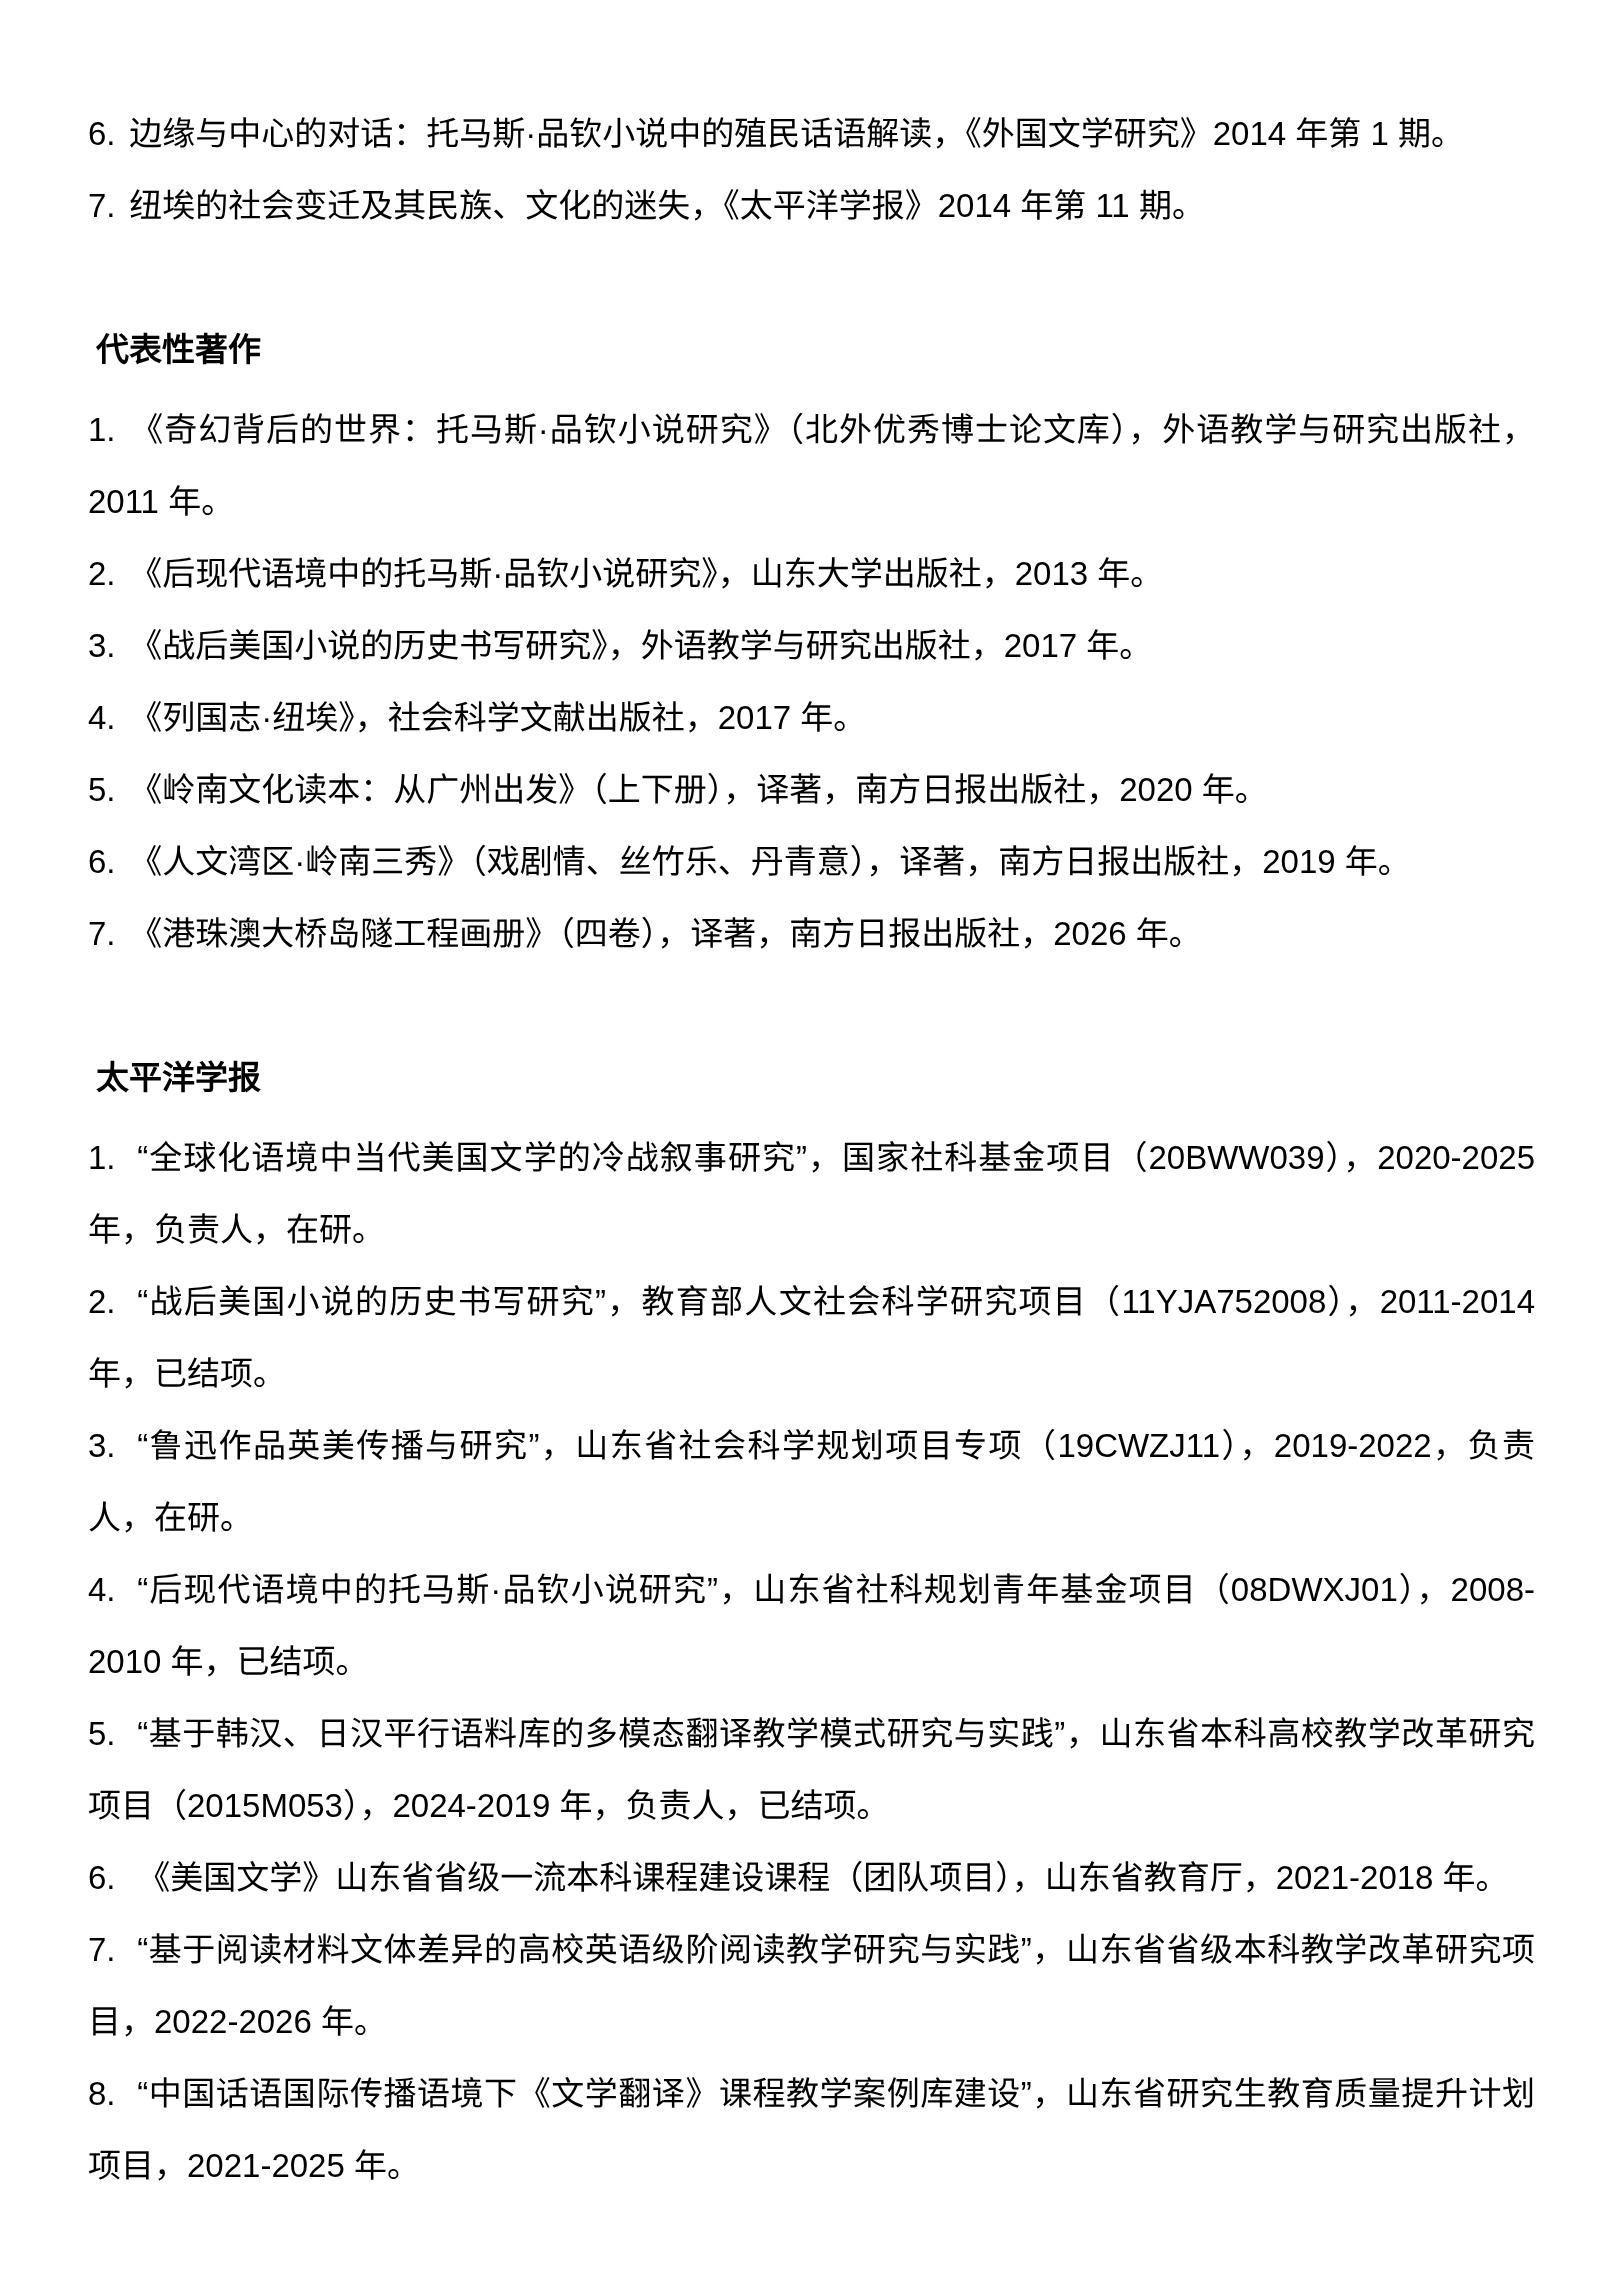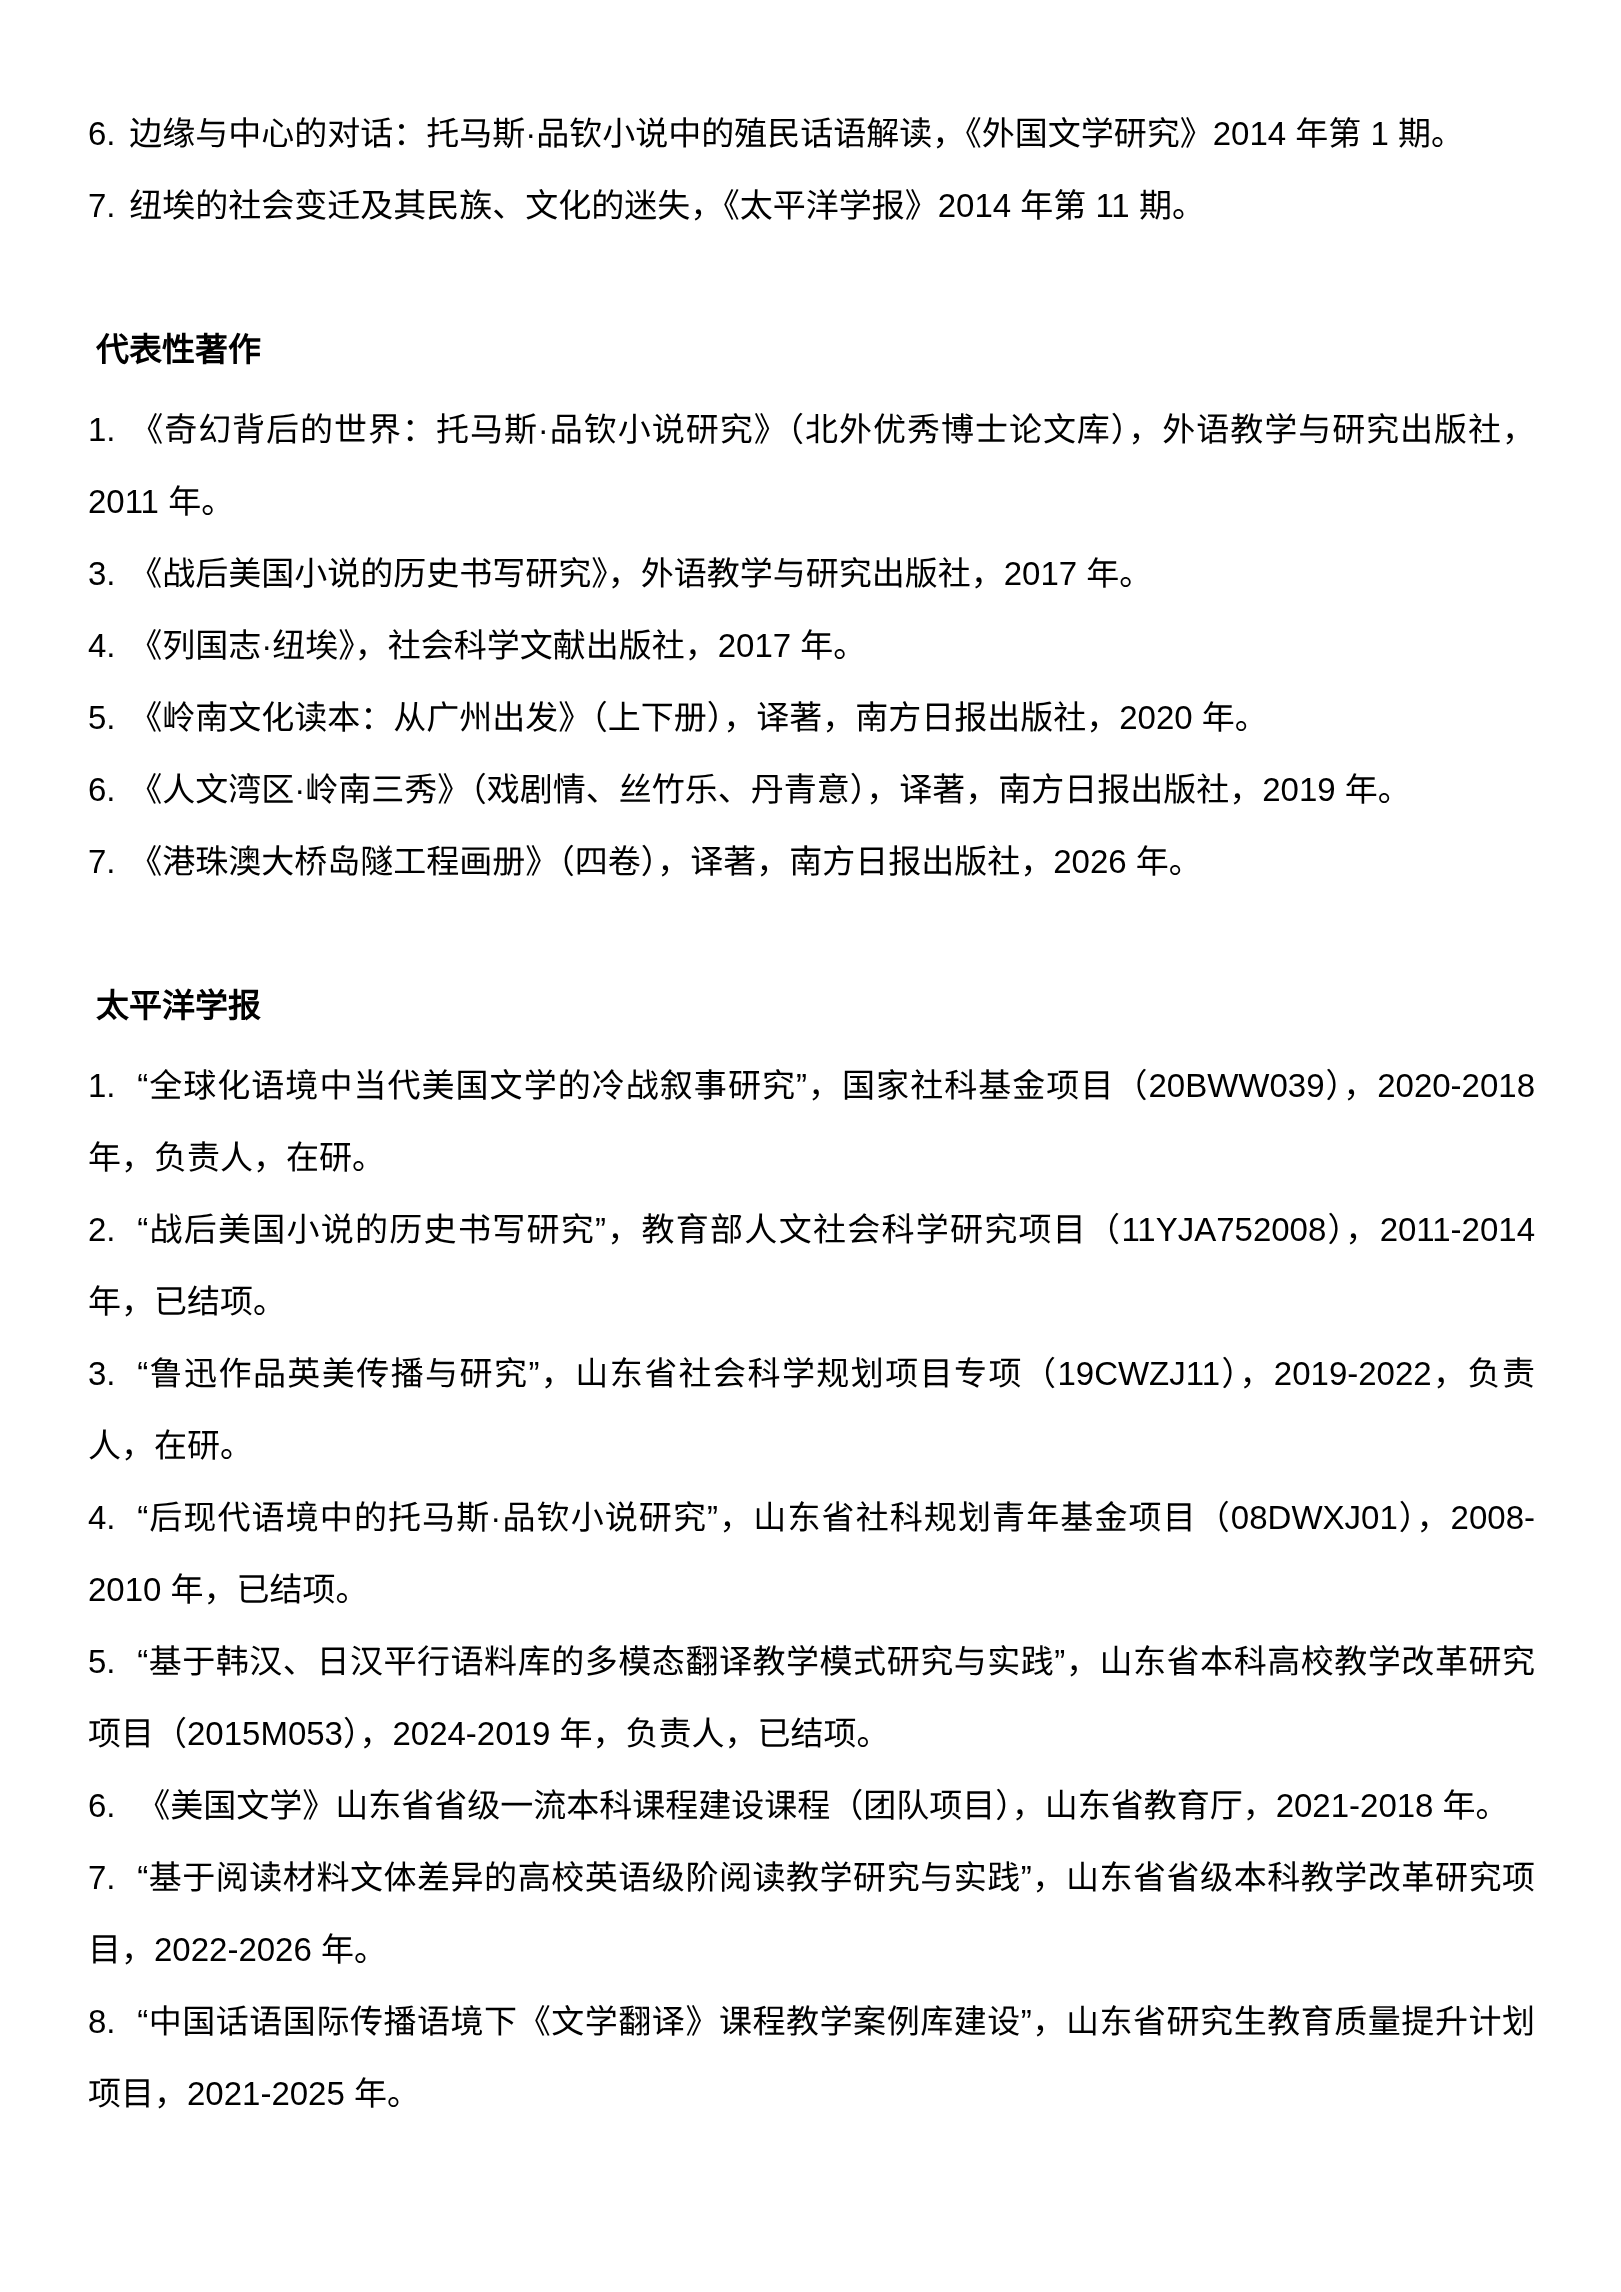--- a/index.html
+++ b/index.html
@@ -42,32 +42,33 @@
 
   <div class="list">
       <p class="item"><span class="num">6.</span><span class="txt">边缘与中心的对话：托马斯·品钦小说中的殖民话语解读，《外国文学研究》2014 年第 1 期。</span></p>
       <p class="item"><span class="num">7.</span><span class="txt">纽埃的社会变迁及其民族、文化的迷失，《太平洋学报》2014 年第 11 期。</span></p>
     </div>
 
   <section class="section sec-books">
     <h2 class="section-heading">代表性著作</h2>
     <div class="list">
         <p class="item"><span class="num">1.</span><span class="txt">《奇幻背后的世界：托马斯·品钦小说研究》（北外优秀博士论文库），外语教学与研究出版社，2011 年。</span></p>
+        <p class="item"><span class="num">2.</span><span class="txt">《后现代语境中的托马斯·品钦小说研究》，山东大学出版社，2013 年。</span></p>
         <p class="item"><span class="num">3.</span><span class="txt">《战后美国小说的历史书写研究》，外语教学与研究出版社，2017 年。</span></p>
         <p class="item"><span class="num">4.</span><span class="txt">《列国志·纽埃》，社会科学文献出版社，2017 年。</span></p>
         <p class="item"><span class="num">5.</span><span class="txt">《岭南文化读本：从广州出发》（上下册），译著，南方日报出版社，2020 年。</span></p>
         <p class="item"><span class="num">6.</span><span class="txt">《人文湾区·岭南三秀》（戏剧情、丝竹乐、丹青意），译著，南方日报出版社，2019 年。</span></p>
         <p class="item"><span class="num">7.</span><span class="txt">《港珠澳大桥岛隧工程画册》（四卷），译著，南方日报出版社，2026 年。</span></p>
       </div>
   </section>
 
   <section class="section sec-projects">
     <h2 class="section-heading">太平洋学报</h2>
     <div class="list">
-        <p class="item"><span class="num">1.</span><span class="txt">“全球化语境中当代美国文学的冷战叙事研究”，国家社科基金项目（20BWW039），2020-2018 年，负责人，在研。</span></p>
+        <p class="item"><span class="num">1.</span><span class="txt">“全球化语境中当代美国文学的冷战叙事研究”，国家社科基金项目（20BWW039），2020-2025 年，负责人，在研。</span></p>
         <p class="item"><span class="num">2.</span><span class="txt">“战后美国小说的历史书写研究”，教育部人文社会科学研究项目（11YJA752008），2011-2014 年，已结项。</span></p>
         <p class="item"><span class="num">3.</span><span class="txt">“鲁迅作品英美传播与研究”，山东省社会科学规划项目专项（19CWZJ11），2019-2022，负责人，在研。</span></p>
         <p class="item"><span class="num">4.</span><span class="txt">“后现代语境中的托马斯·品钦小说研究”，山东省社科规划青年基金项目（08DWXJ01），2008-2010 年，已结项。</span></p>
         <p class="item"><span class="num">5.</span><span class="txt">“基于韩汉、日汉平行语料库的多模态翻译教学模式研究与实践”，山东省本科高校教学改革研究项目（2015M053），2024-2019 年，负责人，已结项。</span></p>
         <p class="item"><span class="num">6.</span><span class="txt">《美国文学》山东省省级一流本科课程建设课程（团队项目），山东省教育厅，2021-2018 年。</span></p>
         <p class="item"><span class="num">7.</span><span class="txt">“基于阅读材料文体差异的高校英语级阶阅读教学研究与实践”，山东省省级本科教学改革研究项目，2022-2026 年。</span></p>
         <p class="item"><span class="num">8.</span><span class="txt">“中国话语国际传播语境下《文学翻译》课程教学案例库建设”，山东省研究生教育质量提升计划项目，2021-2025 年。</span></p>
       </div>
   </section>
 

